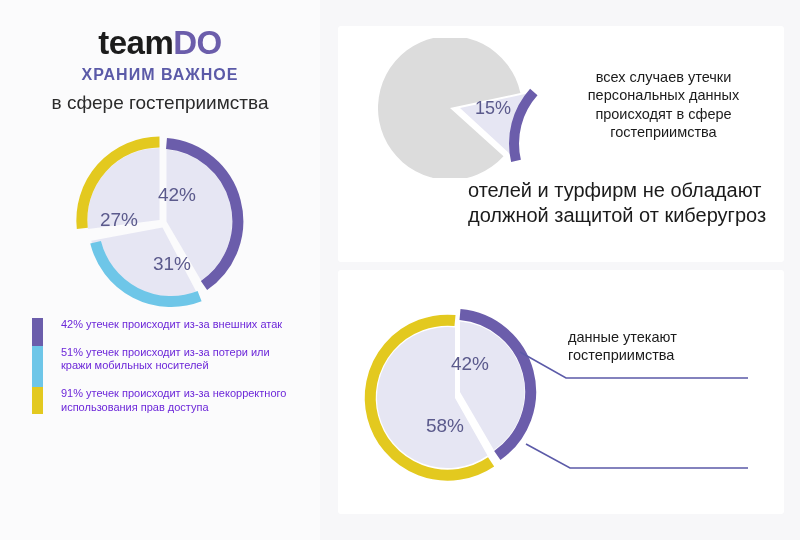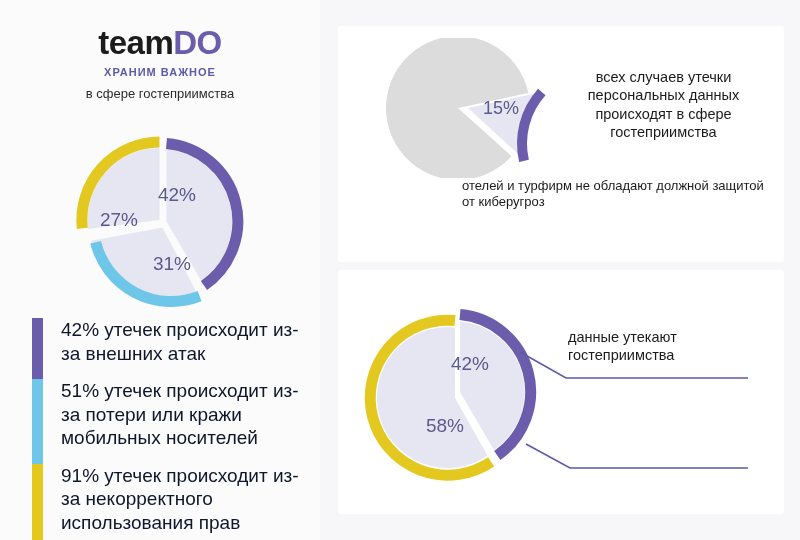--- a/index.html
+++ b/index.html
@@ -41,28 +41,28 @@
     font-size: 33px;
     font-weight: bold;
     letter-spacing: -0.5px;
     line-height: 1;
     white-space: nowrap;
   }
   .logo-team { color: #1c1c1c; }
   .logo-do { color: #6b5dab; }
   .logo-tagline {
     margin-top: 7px;
-    font-size: 11px;
+    font-size: 16px;
     font-weight: bold;
     letter-spacing: 1.0px;
     color: #5b5aa8;
   }
   .logo-sub {
     margin-top: 8px;
-    font-size: 13px;
+    font-size: 19px;
     color: #2b2b2b;
   }
 
   .left-chart {
     position: absolute;
     left: 52px; top: 136px;
     width: 220px; height: 180px;
   }
 
   
@@ -76,53 +76,53 @@
     display: flex;
     align-items: flex-start;
   }
   .legend-swatch {
     width: 11px;
     flex: 0 0 11px;
     align-self: stretch;
   }
   .legend-text {
     margin-left: 18px;
-    font-size: 19px;
+    font-size: 11px;
     line-height: 1.24;
-    color: #0f172a;
+    color: #6d28d9;
     padding-bottom: 14px;
   }
   .legend-row:last-child .legend-text { padding-bottom: 0; }
 
   
   .card {
     position: absolute;
     background: #ffffff;
     border-radius: 3px;
   }
   #card-top    { left: 338px; top: 26px;  width: 446px; height: 236px; }
   #card-bottom { left: 338px; top: 270px; width: 446px; height: 244px; }
 
-  .chart-15 { position: absolute; left: 48px; top: 12px; width: 168px; height: 140px; text-align: center; }
+  .chart-15 { position: absolute; left: 40px; top: 12px; width: 168px; height: 140px; text-align: center; }
   .text-15 {
     position: absolute;
     left: 218px; top: 42px;
     width: 215px;
     font-size: 14.5px;
     line-height: 1.26;
     color: #1b1b1b;
     text-align: center;
   }
 
   .chart-74 { position: absolute; left: 14px; top: 110px; width: 116px; height: 116px; }
   .text-74 {
     position: absolute;
-    left: 124px; top: 152px;
+    left: 130px; top: 152px;
     width: 305px;
-    font-size: 13px;
+    font-size: 20px;
     line-height: 1.26;
     color: #1b1b1b;
   }
 
   .chart-4258 { position: absolute; left: 22px; top: 22px; width: 196px; height: 200px; }
 
   .callout {
     position: absolute;
     font-size: 14.5px;
     line-height: 1.26;

